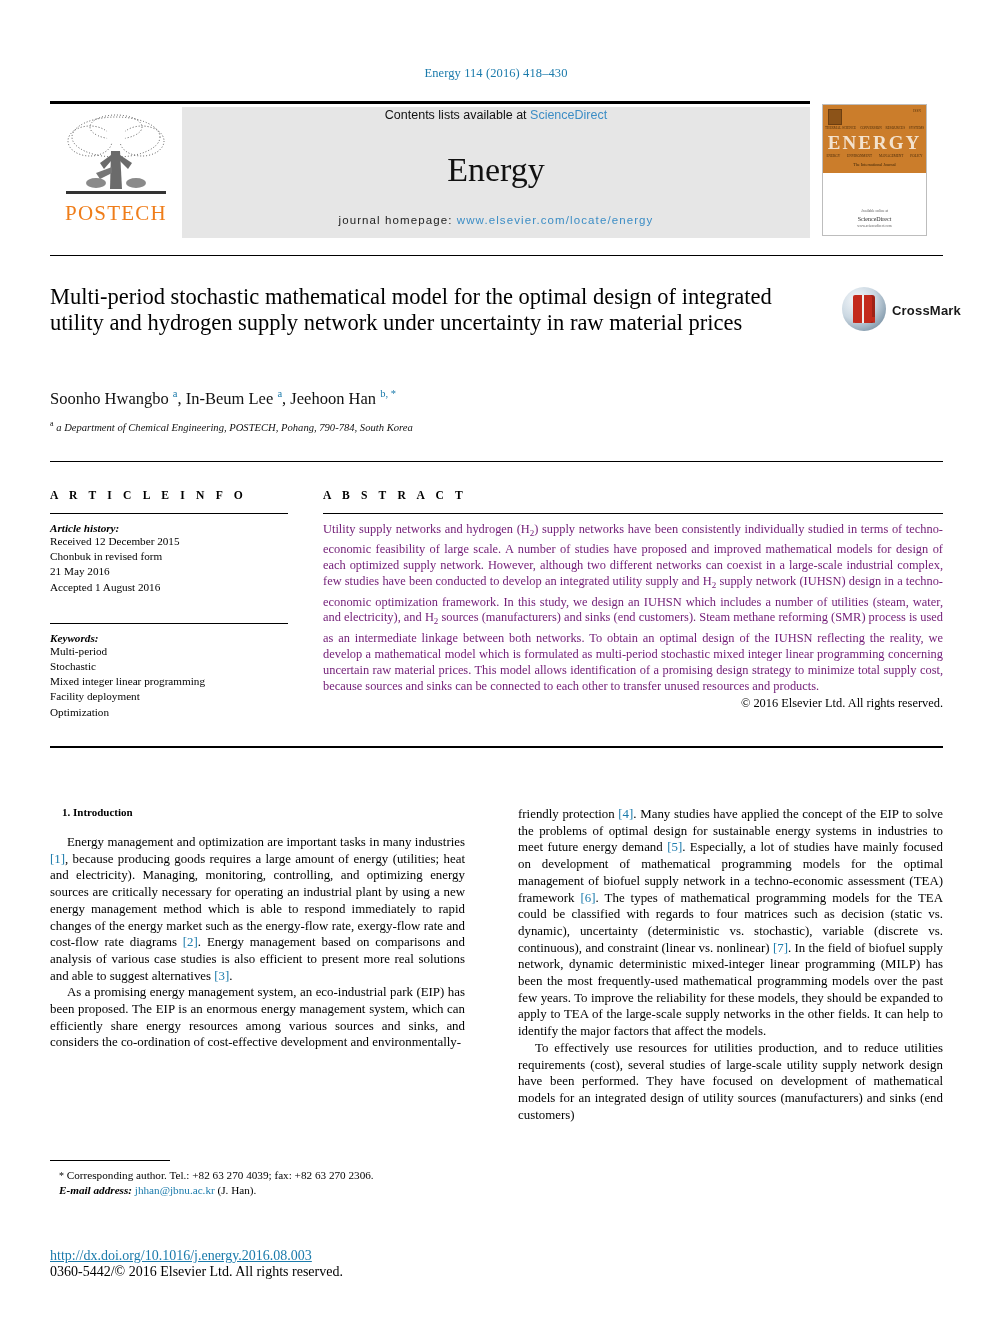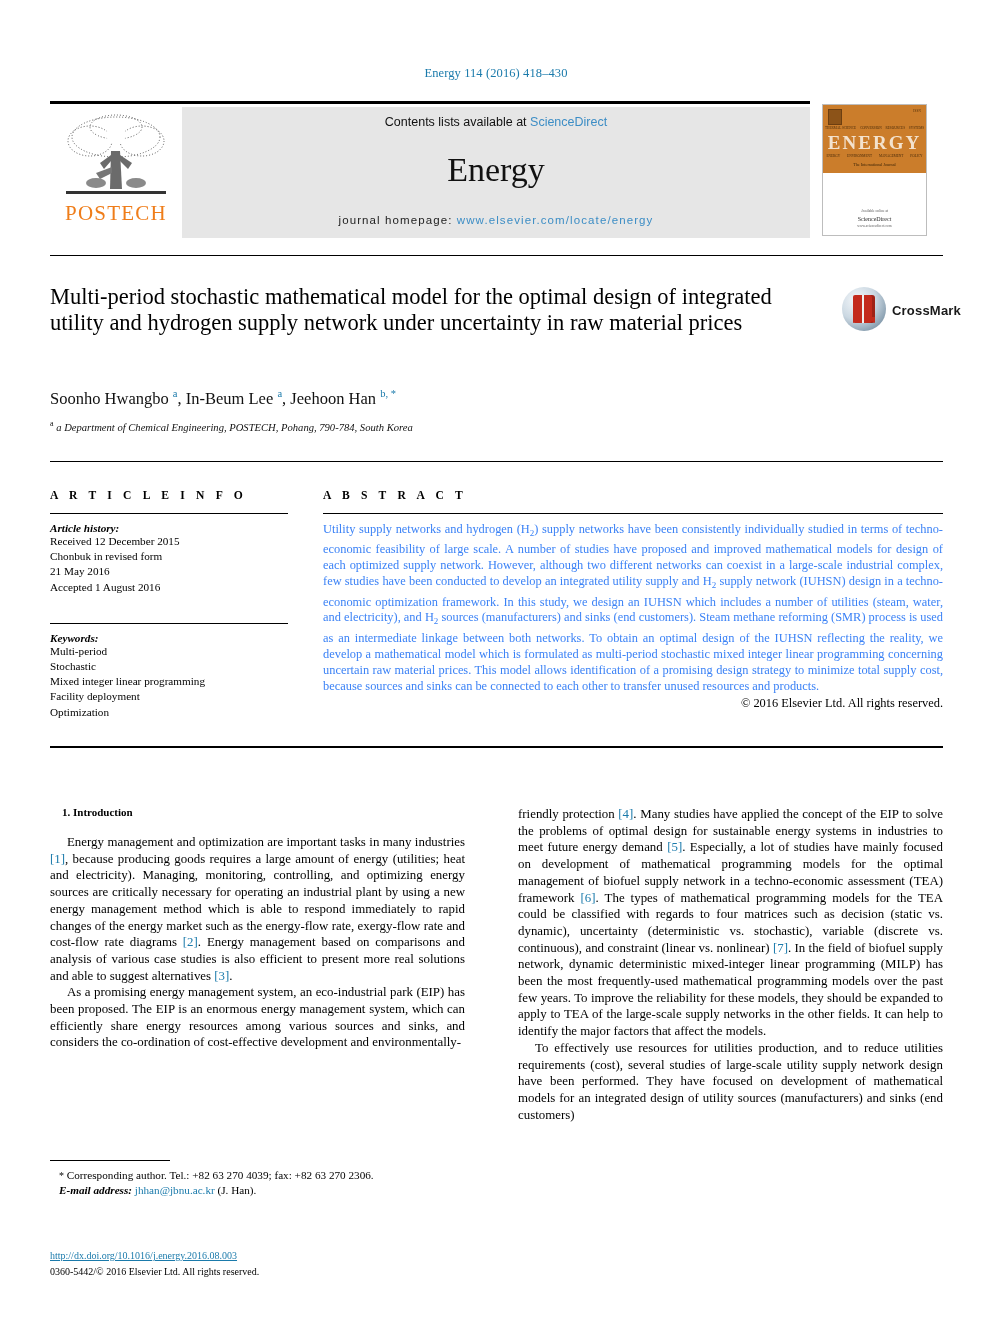--- a/index.html
+++ b/index.html
@@ -69,21 +69,21 @@
     letter-spacing: 1.2px;
     color: #ef7d1a;
   }
   .journal-band {
     flex: 1 1 auto;
     background: #e6e6e6;
     position: relative;
   }
   .contents-line {
     position: absolute;
-    top: 8px;
+    top: 1px;
     left: 0;
     width: 100%;
     text-align: center;
     font-family: "Liberation Sans", sans-serif;
     font-size: 12.5px;
     color: #111;
   }
   .contents-line .sd {
     color: #3c8dc5;
   }
@@ -362,21 +362,21 @@
     font-size: 11.2px;
     line-height: 15.2px;
   }
   .keywords-block {
     margin-top: 28px;
   }
   .abstract-text {
     font-size: 12.4px;
     line-height: 15.9px;
     text-align: justify;
-    color: #3b82f6;
+    color: #701a75;
   }
   .copyright {
     margin-top: 2px;
     text-align: right;
     font-size: 12.4px;
   }
   sub { font-size: 9px; }
 
   
   .body-col-left {
@@ -430,21 +430,21 @@
     font-style: italic;
     font-weight: bold;
   }
   .mail-link { color: #1a7aab; font-style: normal; font-weight: normal; }
 
   .doi-block {
     position: absolute;
     top: 1248px;
     left: 50px;
     width: 420px;
-    font-size: 10px;
+    font-size: 14px;
     line-height: 16px;
   }
   .doi-link {
     color: #1a7aab;
     text-decoration: underline;
   }
 </style>
 </head>
 <body>
 

